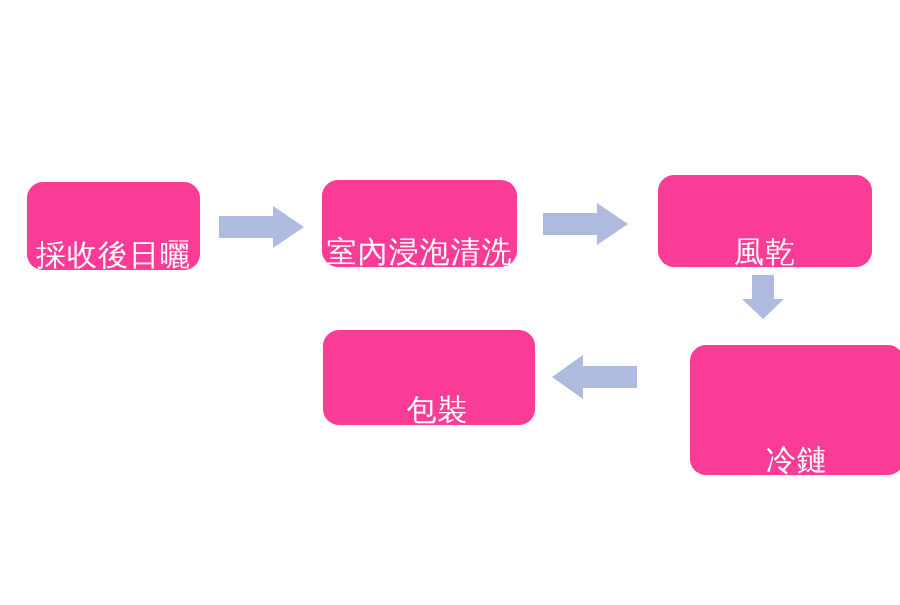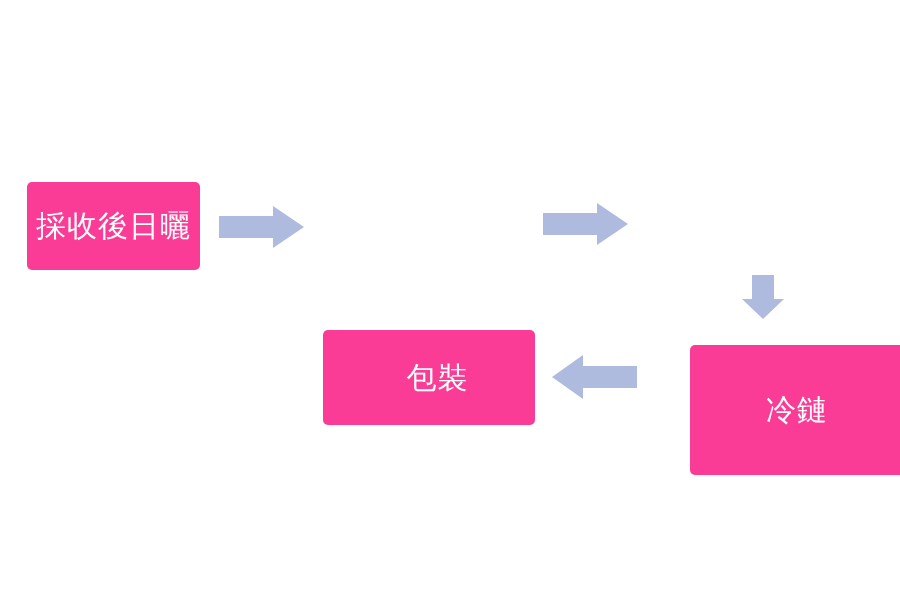--- a/index.html
+++ b/index.html
@@ -15,23 +15,23 @@
   }
   #canvas {
     position: relative;
     width: 900px;
     height: 605px;
     background: #ffffff;
   }
   .node {
     position: absolute;
     background: #fa3c96;
-    border-radius: 5px;
+    border-radius: 16px;
     display: flex;
-    align-items: center;
+    align-items: flex-end;
     justify-content: center;
     color: #ffffff;
     font-family: "Liberation Serif", "DejaVu Serif", serif;
     font-size: 30px;
     line-height: 1;
     letter-spacing: 1px;
     white-space: nowrap;
     -webkit-font-smoothing: antialiased;
   }
   .node-label {
@@ -69,27 +69,33 @@
   <div class="node" id="node-harvest-sun-dry">
     <span class="node-label">採收後日曬</span>
   </div>
 
   <div class="arrow" id="arrow-harvest-to-wash">
     <svg viewBox="0 0 85 42" preserveAspectRatio="none">
       <polygon points="0,10 54,10 54,0 85,21 54,42 54,32 0,32" fill="#aebade"></polygon>
     </svg>
   </div>
 
+  <div class="node" id="node-indoor-soak-wash">
+    <span class="node-label">室內浸泡清洗</span>
+  </div>
 
   <div class="arrow" id="arrow-wash-to-dry">
     <svg viewBox="0 0 85 42" preserveAspectRatio="none">
       <polygon points="0,10 54,10 54,0 85,21 54,42 54,32 0,32" fill="#aebade"></polygon>
     </svg>
   </div>
 
+  <div class="node" id="node-air-dry">
+    <span class="node-label">風乾</span>
+  </div>
 
   <div class="arrow" id="arrow-dry-to-cold">
     <svg viewBox="0 0 42 44" preserveAspectRatio="none">
       <polygon points="10,0 32,0 32,24 42,24 21,44 0,24 10,24" fill="#aebade"></polygon>
     </svg>
   </div>
 
   <div class="node" id="node-cold-chain">
     <span class="node-label">冷鏈</span>
   </div>

